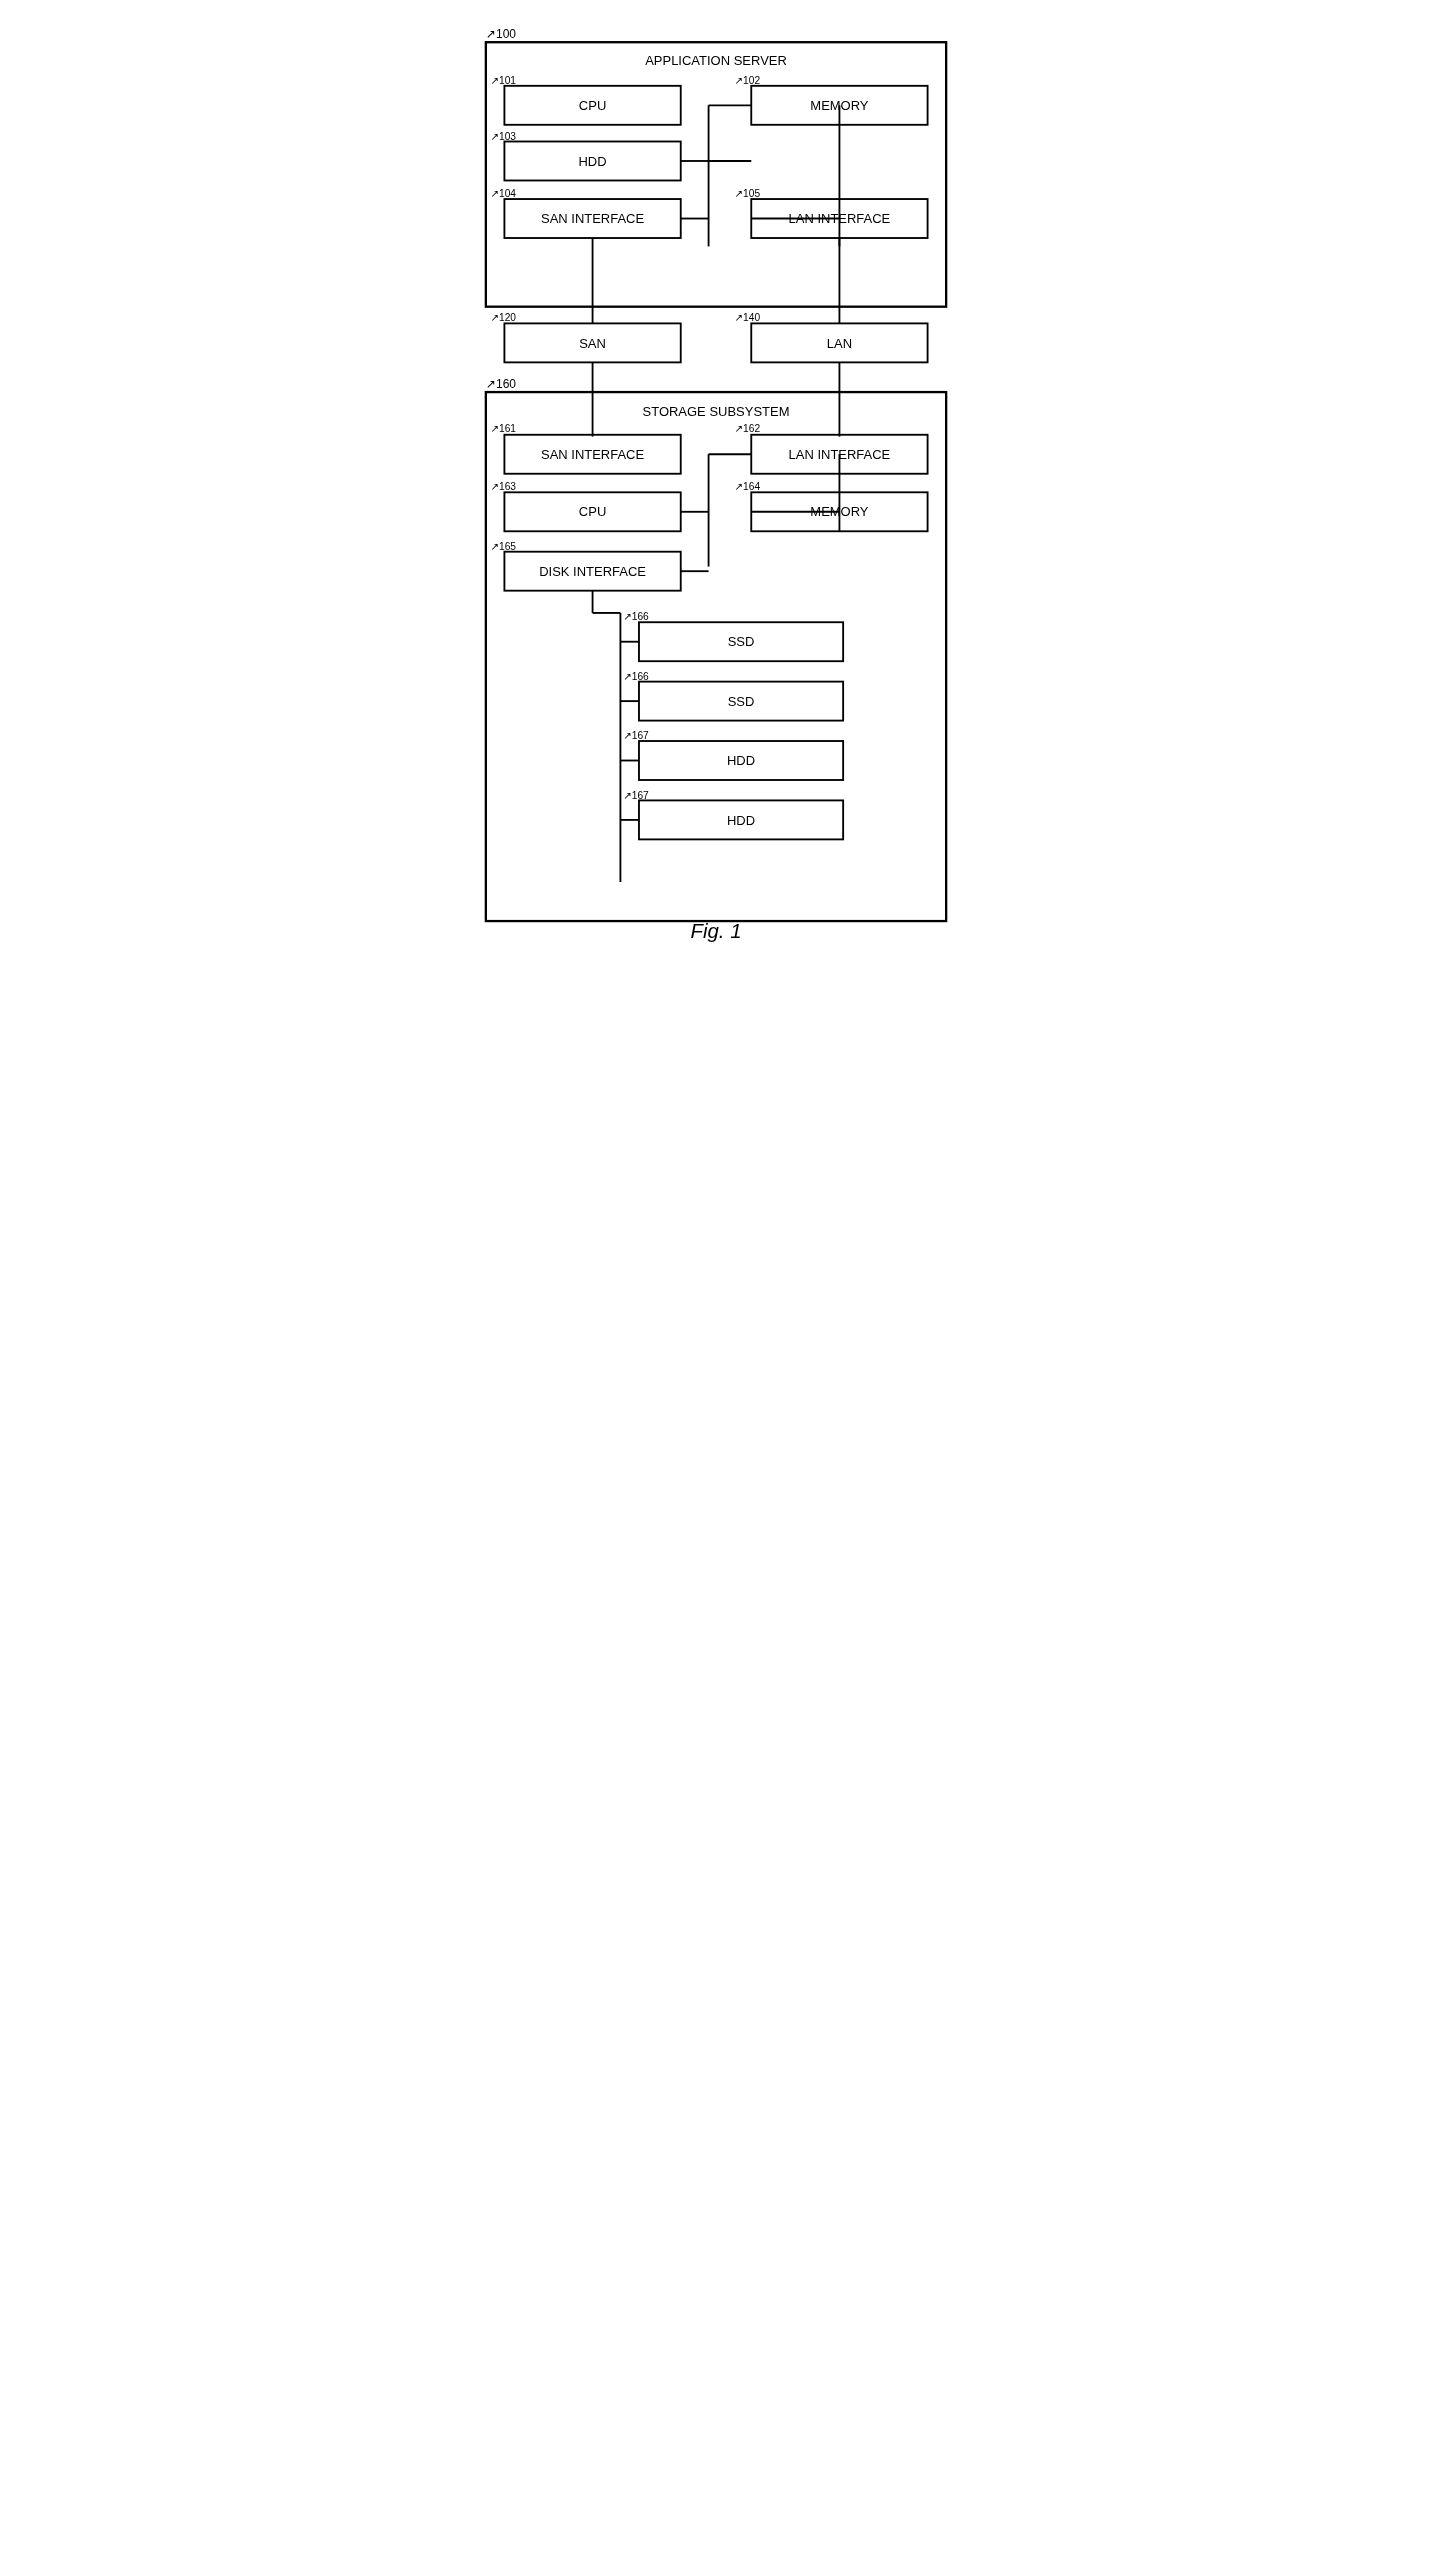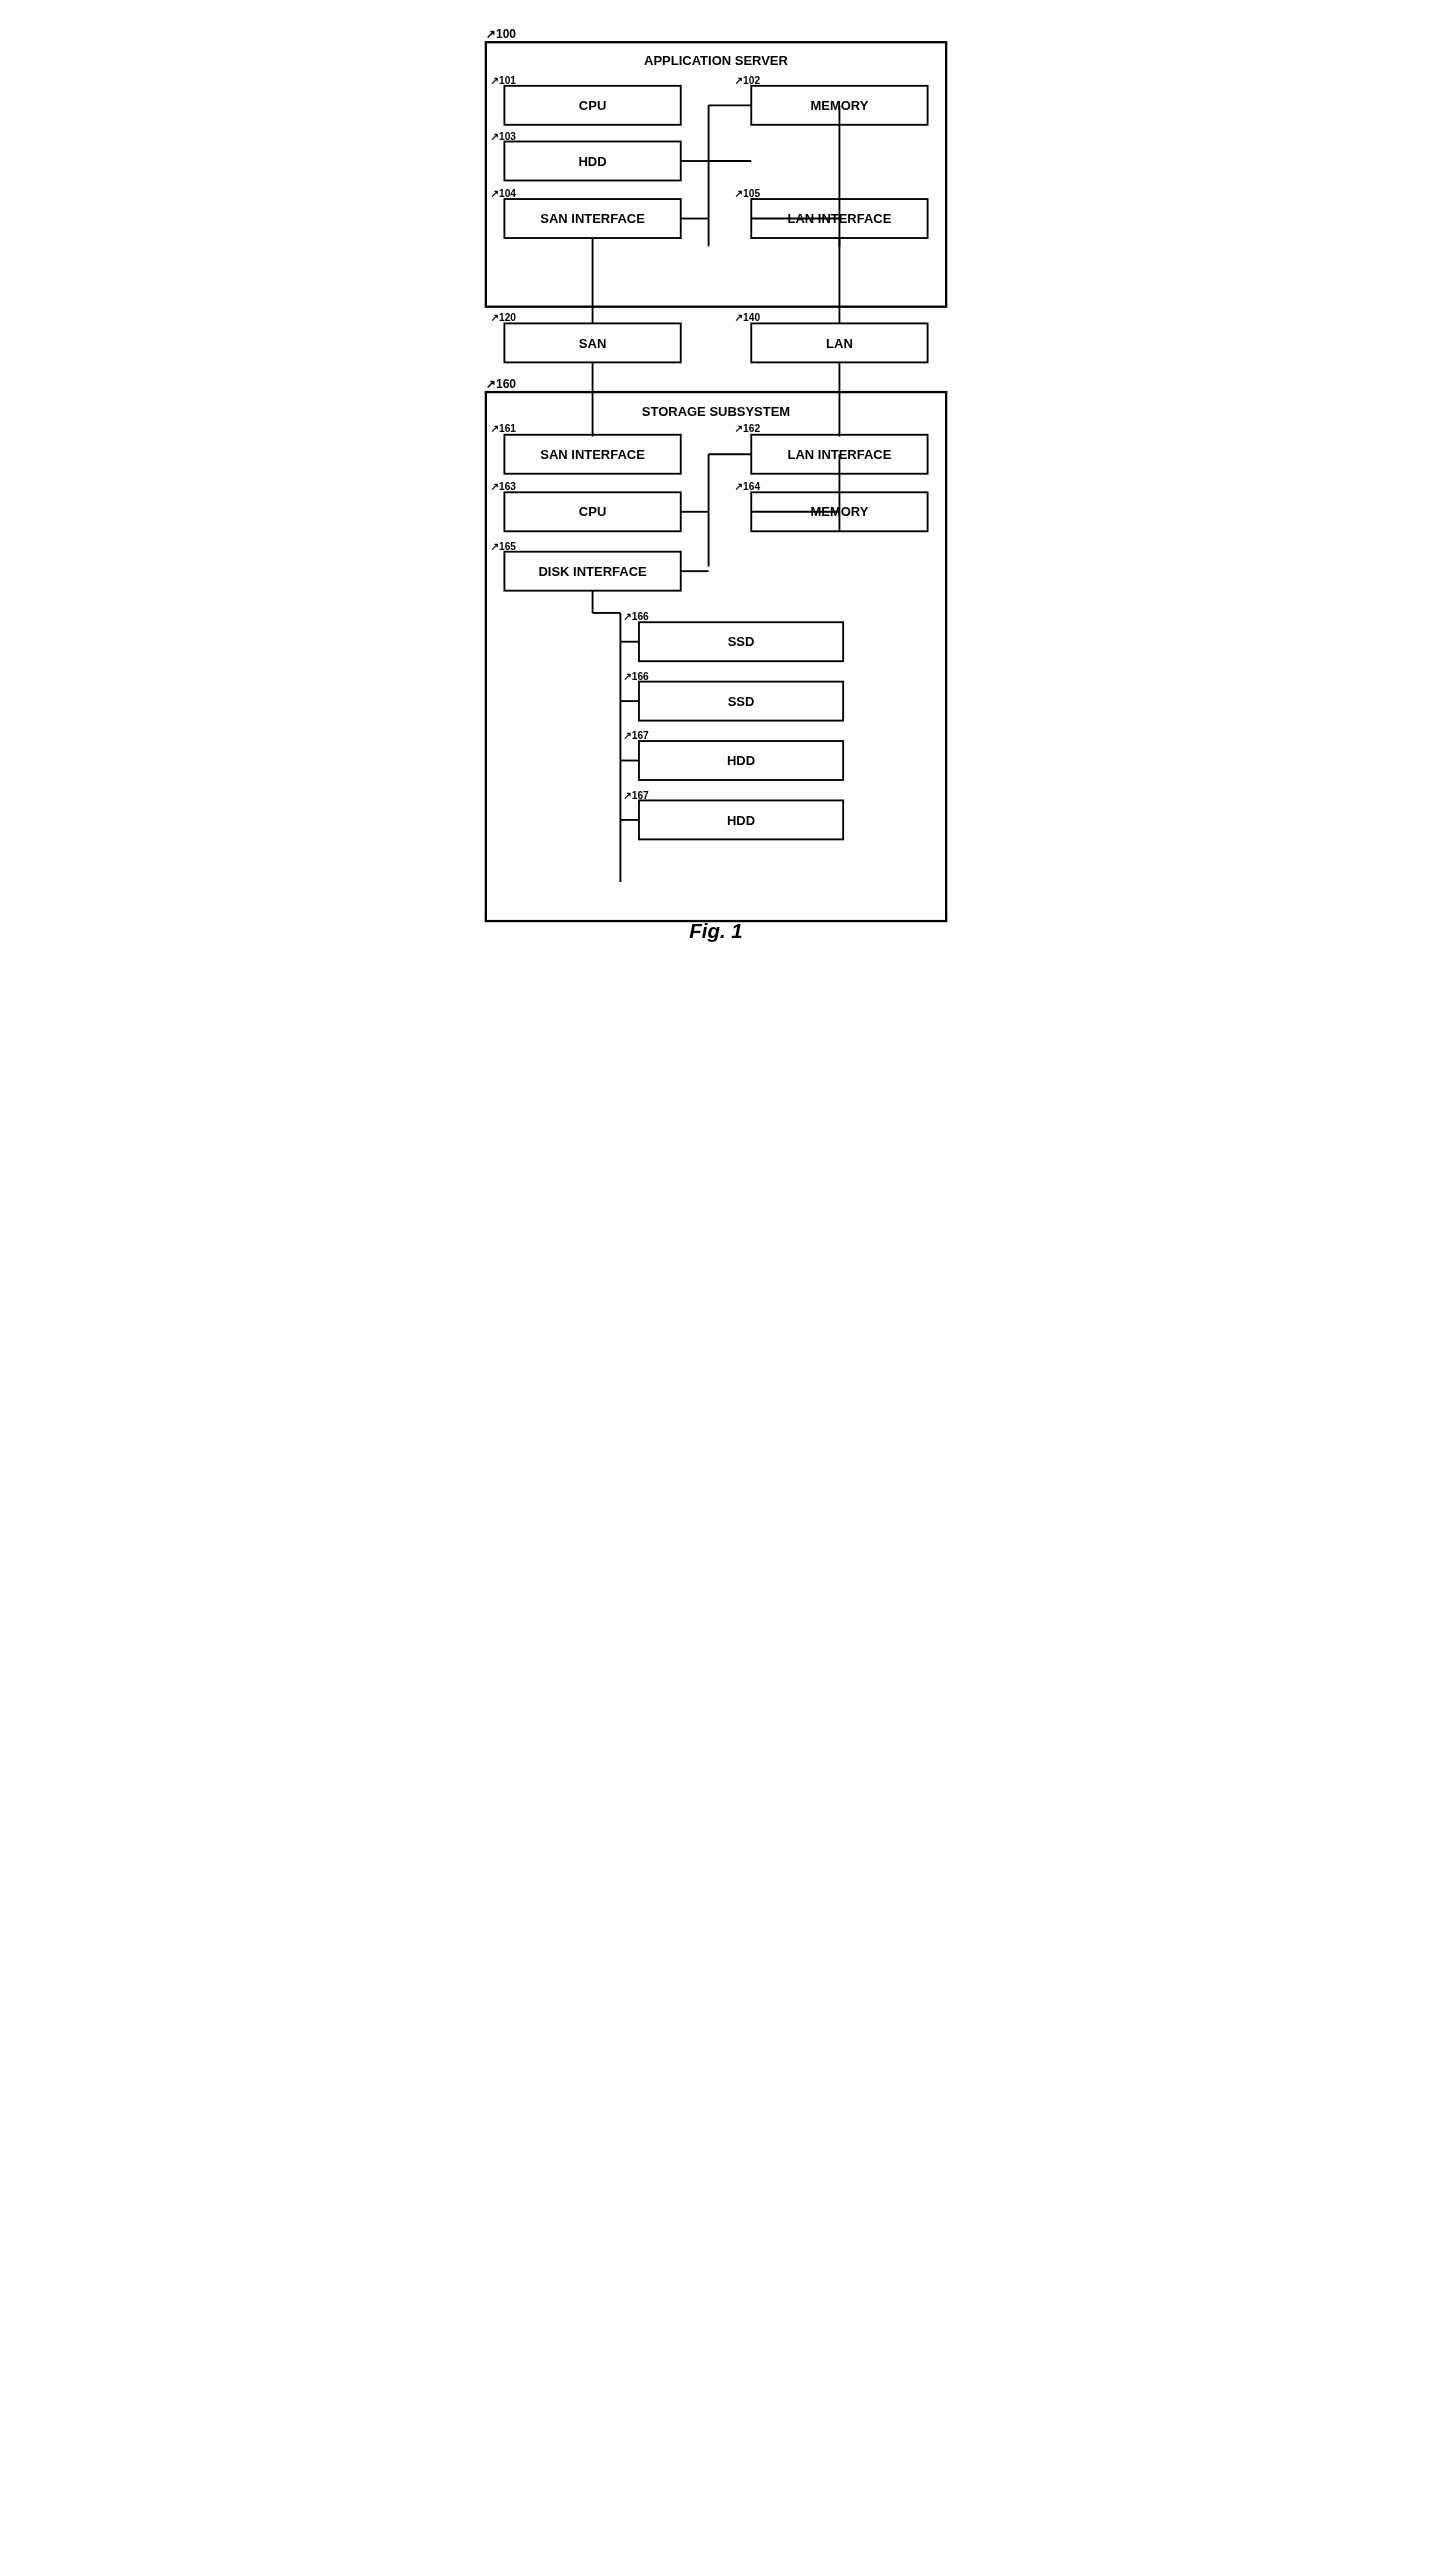--- a/index.html
+++ b/index.html
@@ -12,21 +12,20 @@
       min-height: 100vh;
       padding: 18.5px;
     }
     .page {
       width: 516px;
       background: #fff;
     }
     .diagram-area {
       position: relative;
       width: 100%;
-      font-weight: bold;
     }
     svg {
       width: 100%;
       height: auto;
       display: block;
     }
   </style>
 </head>
 <body>
 

